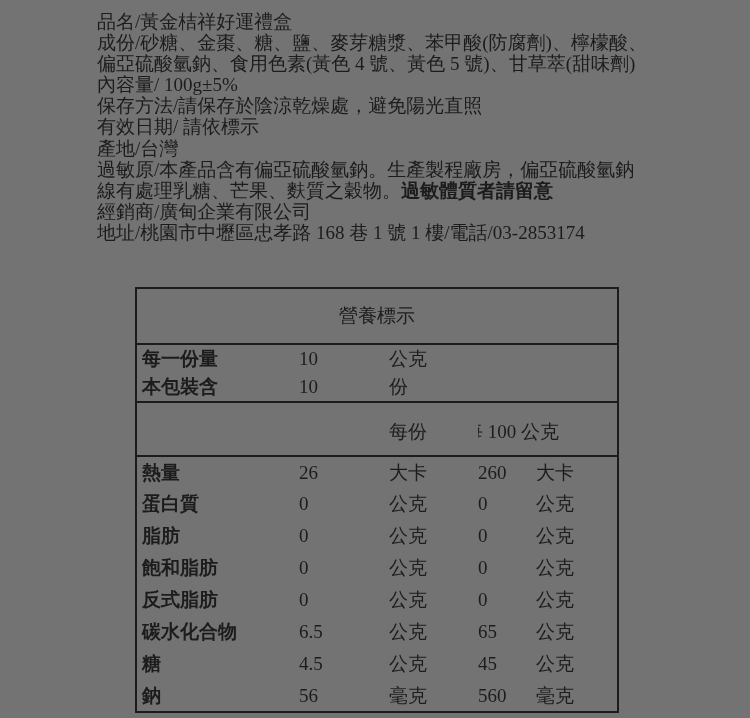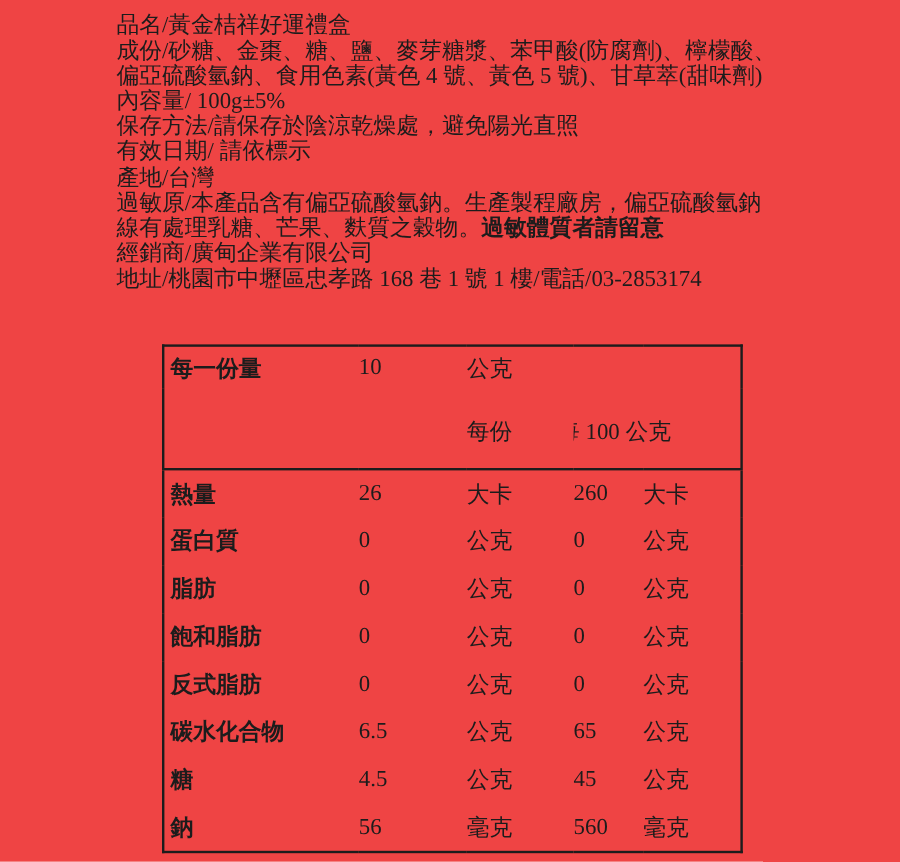--- a/index.html
+++ b/index.html
@@ -4,21 +4,21 @@
 <style>
   * { margin: 0; padding: 0; box-sizing: border-box; }
   html, body { background: #ffffff; }
   body {
     width: 750px; height: 718px;
     position: relative;
     font-family: "Liberation Serif", "DejaVu Serif", serif;
     color: #1c1c1c;
     overflow: hidden;
   }
-  .page { position: absolute; inset: 0; background: #ef4444; }
+  .page { position: absolute; inset: 0; background: #737373; }
 
   
   .text-block {
     position: absolute;
     left: 97px; top: 11px;
     font-size: 19px;
     line-height: 21.1px;
     white-space: nowrap;
   }
   .text-block .line { white-space: pre; }
@@ -77,25 +77,35 @@
   <table class="nutrition">
     <colgroup>
       <col style="width:163px">
       <col style="width:90px">
       <col style="width:89px">
       <col style="width:58px">
       <col style="width:82px">
     </colgroup>
 
     <tbody>
+        <tr class="title-row">
+      <td colspan="5">營養標示</td>
+    </tr>
 
     <tr class="serving-row">
       <td class="c-label">每一份量</td>
       <td>10</td>
       <td>公克</td>
+      <td></td>
+      <td></td>
+    </tr>
+    <tr class="serving-row serving-row-last">
+      <td class="c-label">本包裝含</td>
+      <td>10</td>
+      <td>份</td>
       <td></td>
       <td></td>
     </tr>
 
     <tr class="colhead-row">
       <td></td>
       <td></td>
       <td>每份</td>
       <td colspan="2" class="c-span100">每 100 公克</td>
     </tr>

